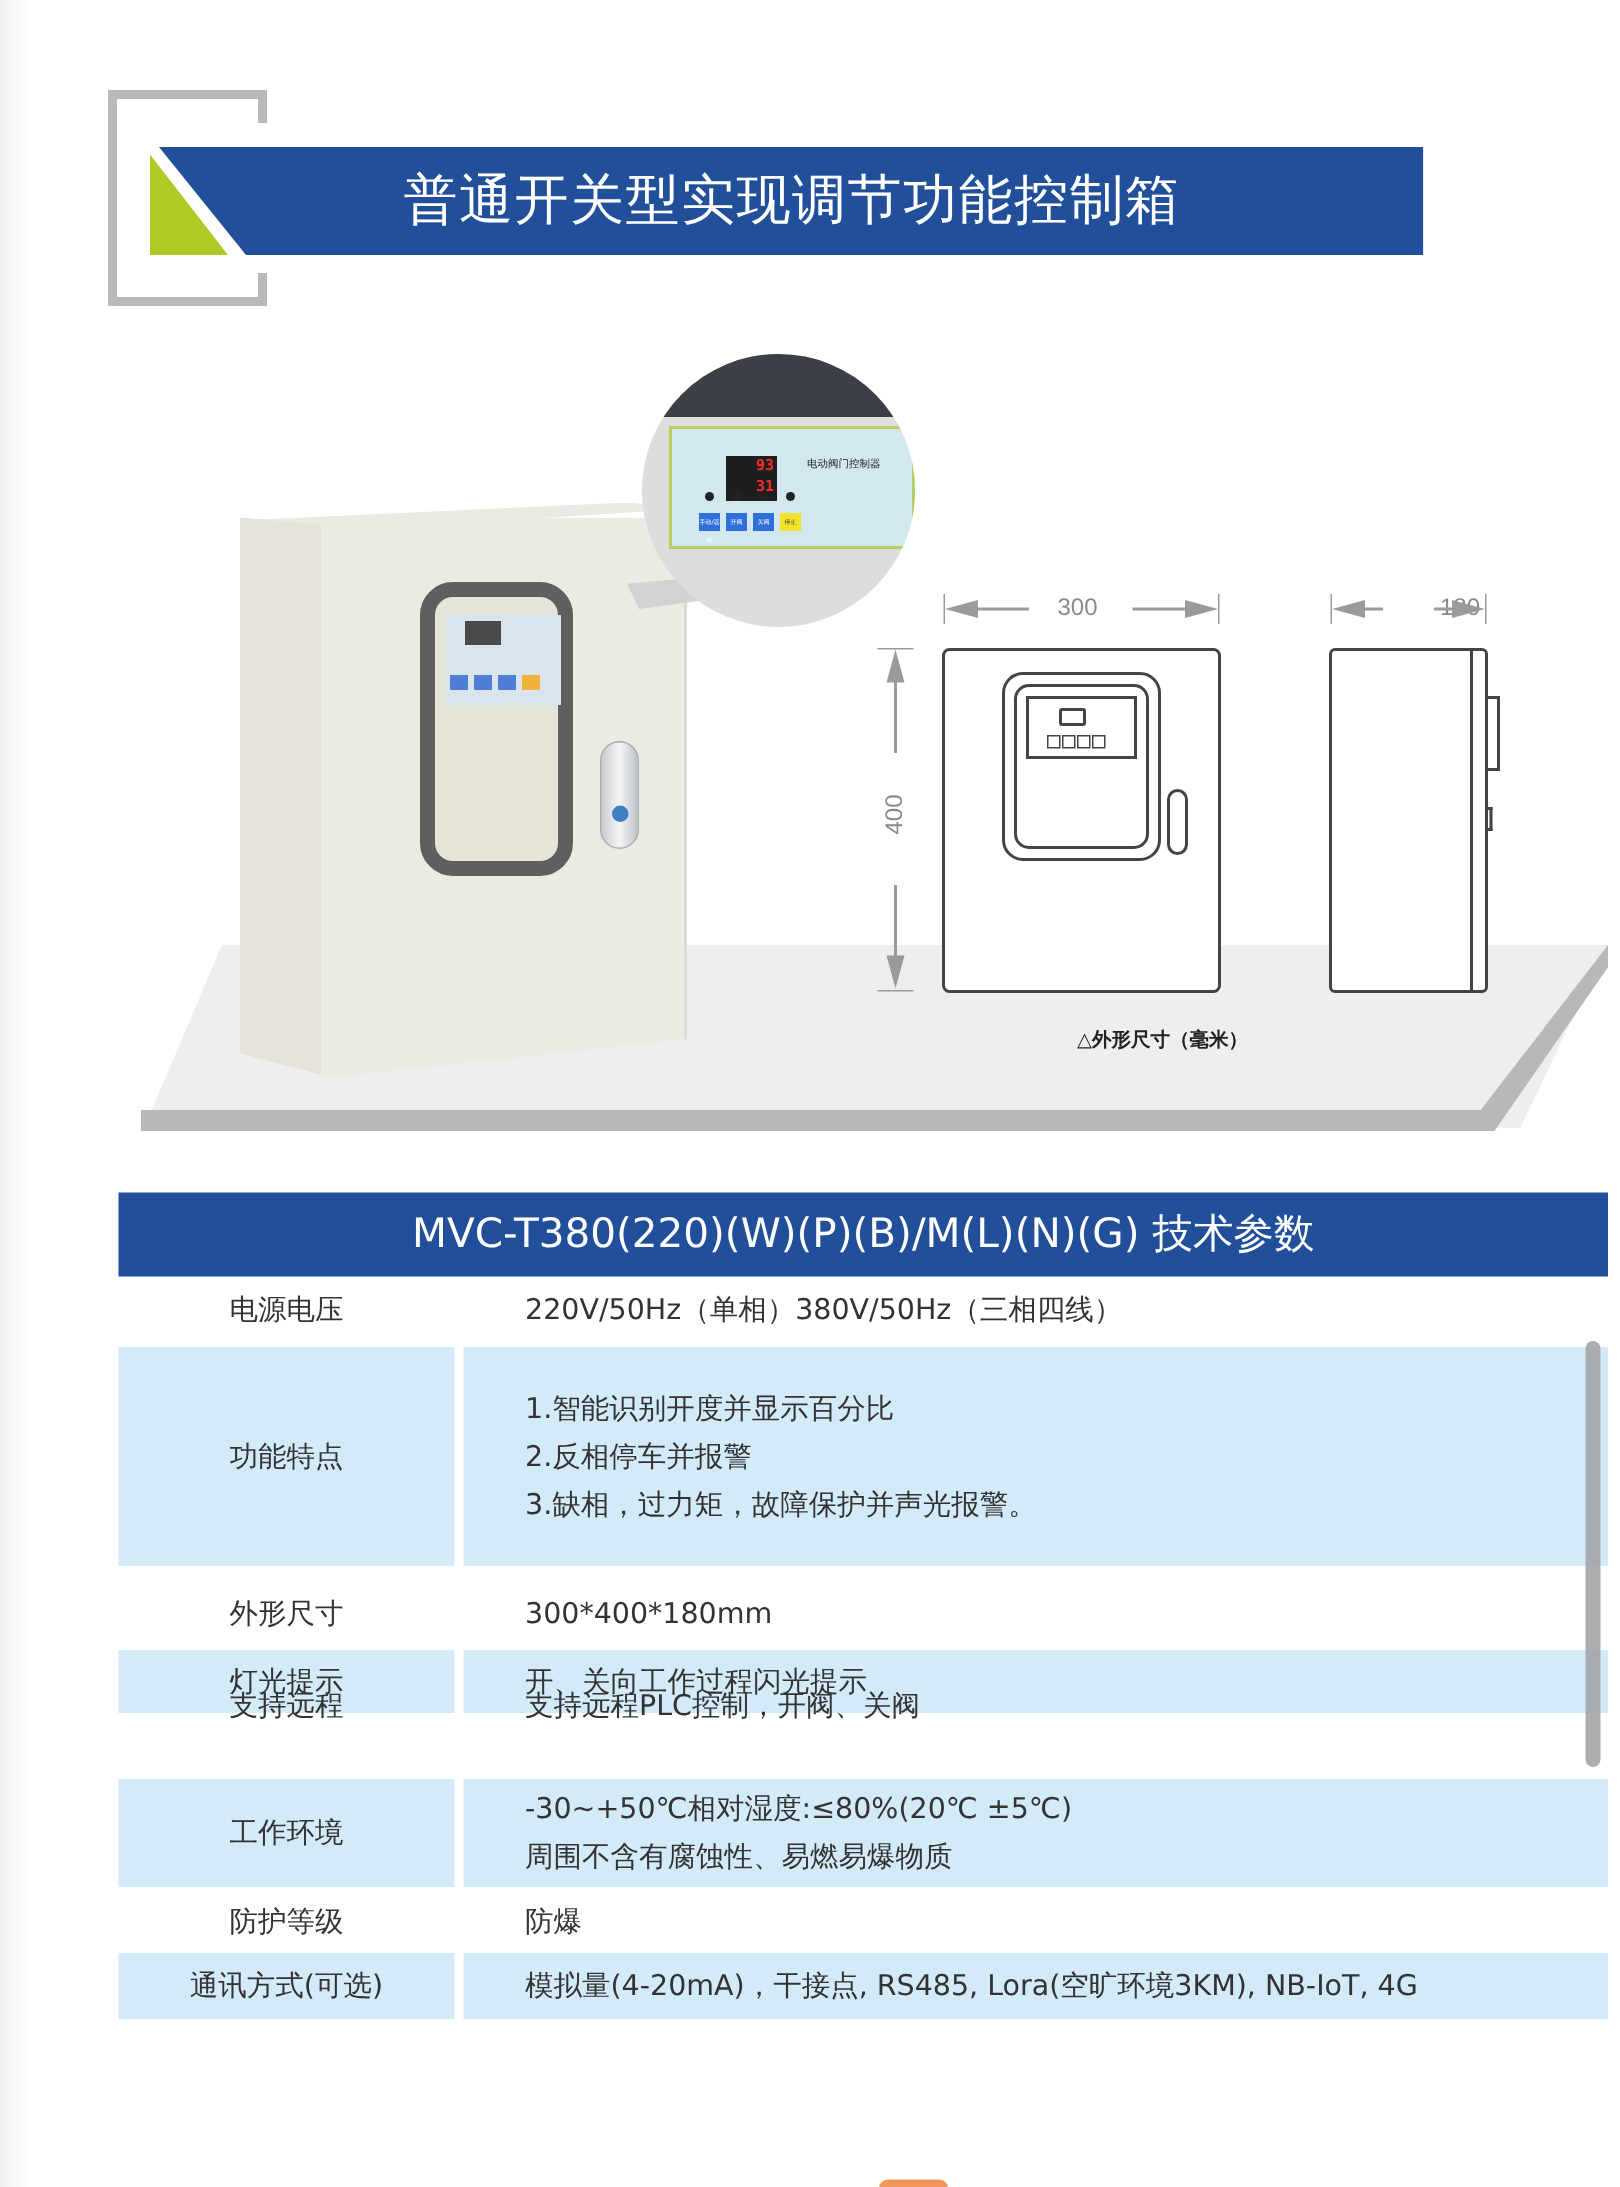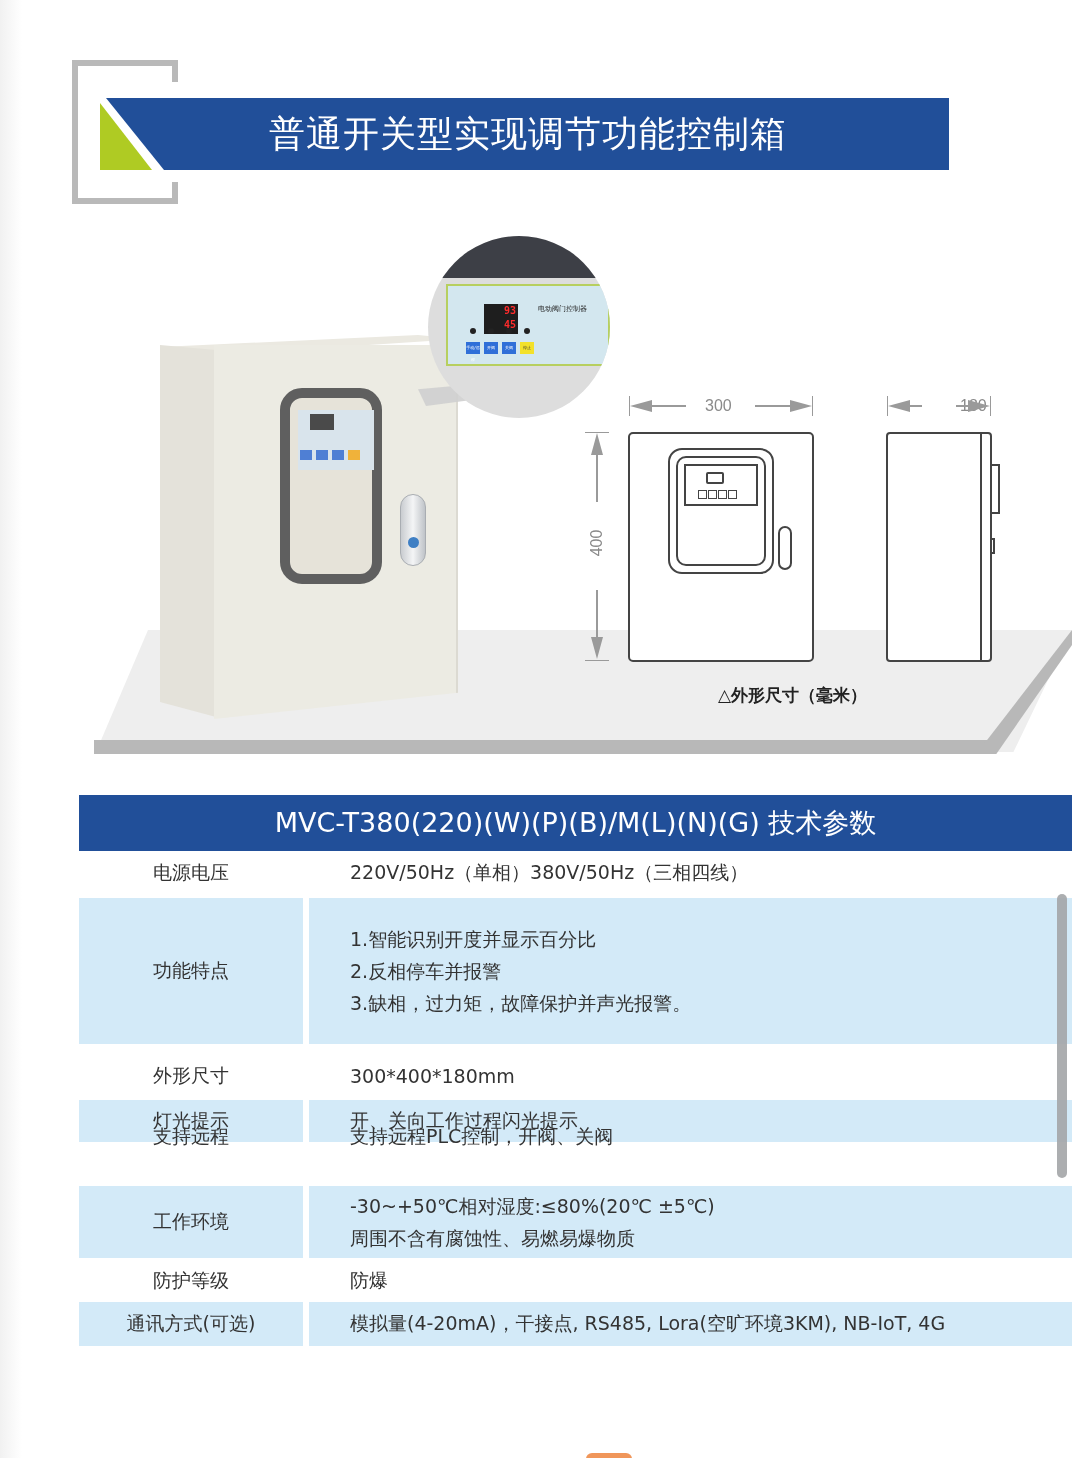--- a/index.html
+++ b/index.html
@@ -74,21 +74,21 @@
   .fv-window { position: absolute; left: 38px; top: 14px; width: 106px; height: 126px; border: 2px solid #444; border-radius: 14px; }
   .fv-inner { position: absolute; left: 6px; top: 6px; width: 90px; height: 110px; border: 2px solid #444; border-radius: 10px; }
   .fv-panel { position: absolute; left: 6px; top: 6px; width: 74px; height: 42px; border: 2px solid #444; }
   .fv-disp { position: absolute; left: 20px; top: 6px; width: 18px; height: 12px; border: 2px solid #444; border-radius: 2px; }
   .fv-key { position: absolute; top: 24px; width: 9px; height: 9px; border: 1.5px solid #444; }
   .fv-handle { position: absolute; left: 148px; top: 92px; width: 14px; height: 44px; border: 2px solid #444; border-radius: 7px; }
   .side-view { position: absolute; left: 886px; top: 432px; width: 106px; height: 230px; border: 2px solid #444; border-radius: 4px; background: #fff; }
   .sv-edge { position: absolute; right: 8px; top: 0; width: 2px; height: 100%; background: #444; }
   .sv-hinge1 { position: absolute; left: 990px; top: 464px; width: 10px; height: 50px; border: 2px solid #444; border-left: none; }
   .sv-hinge2 { position: absolute; left: 990px; top: 538px; width: 5px; height: 16px; border: 2px solid #444; border-left: none; }
-  .dim-caption { position: absolute; left: 718px; top: 684px; font-size: 17px; color: #222; font-weight: bold; }
+  .dim-caption { position: absolute; left: 718px; top: 684px; font-size: 13px; color: #222; font-weight: bold; }
 
   
   .spec-header { position: absolute; left: 79px; top: 795px; width: 993px; height: 56px; background: #214f99;
     color: #fff; font-size: 27px; line-height: 56px; text-align: center; }
   .row { position: absolute; left: 79px; width: 993px; }
   .row .c1, .row .c2 { position: absolute; top: 0; height: 100%; display: flex; align-items: center; font-size: 19px; color: #333; }
   .row .c1 { left: 0; width: 224px; justify-content: center; }
   .row .c2 { left: 230px; width: 763px; padding-left: 41px; }
   .row.shade .c1, .row.shade .c2 { background: #d3eaf8; }
   .multi { flex-direction: column; align-items: flex-start !important; justify-content: center; }
@@ -132,21 +132,21 @@
     <div class="handle-dot"></div>
   </div>
 </div>
 
 <div class="zoom-beam"></div>
 <div class="zoom-circle">
   <div class="zc-top"></div>
   <div class="zc-panel">
     <div class="zc-seg">
       <div>93</div>
-      <div>45</div>
+      <div>31</div>
     </div>
     <div class="zc-label">电动阀门控制器</div>
     <div class="zc-dot" style="left:22px"></div>
     <div class="zc-dot" style="left:40px"></div>
     <div class="zc-dot" style="left:58px"></div>
     <div class="zc-dot" style="left:76px"></div>
     <div class="zc-btn" style="left:18px;background:#2f6fd8">手动/远程</div>
     <div class="zc-btn" style="left:36px;background:#2f6fd8">开阀</div>
     <div class="zc-btn" style="left:54px;background:#2f6fd8">关阀</div>
     <div class="zc-btn" style="left:72px;background:#f3e12a;color:#333">停止</div>

